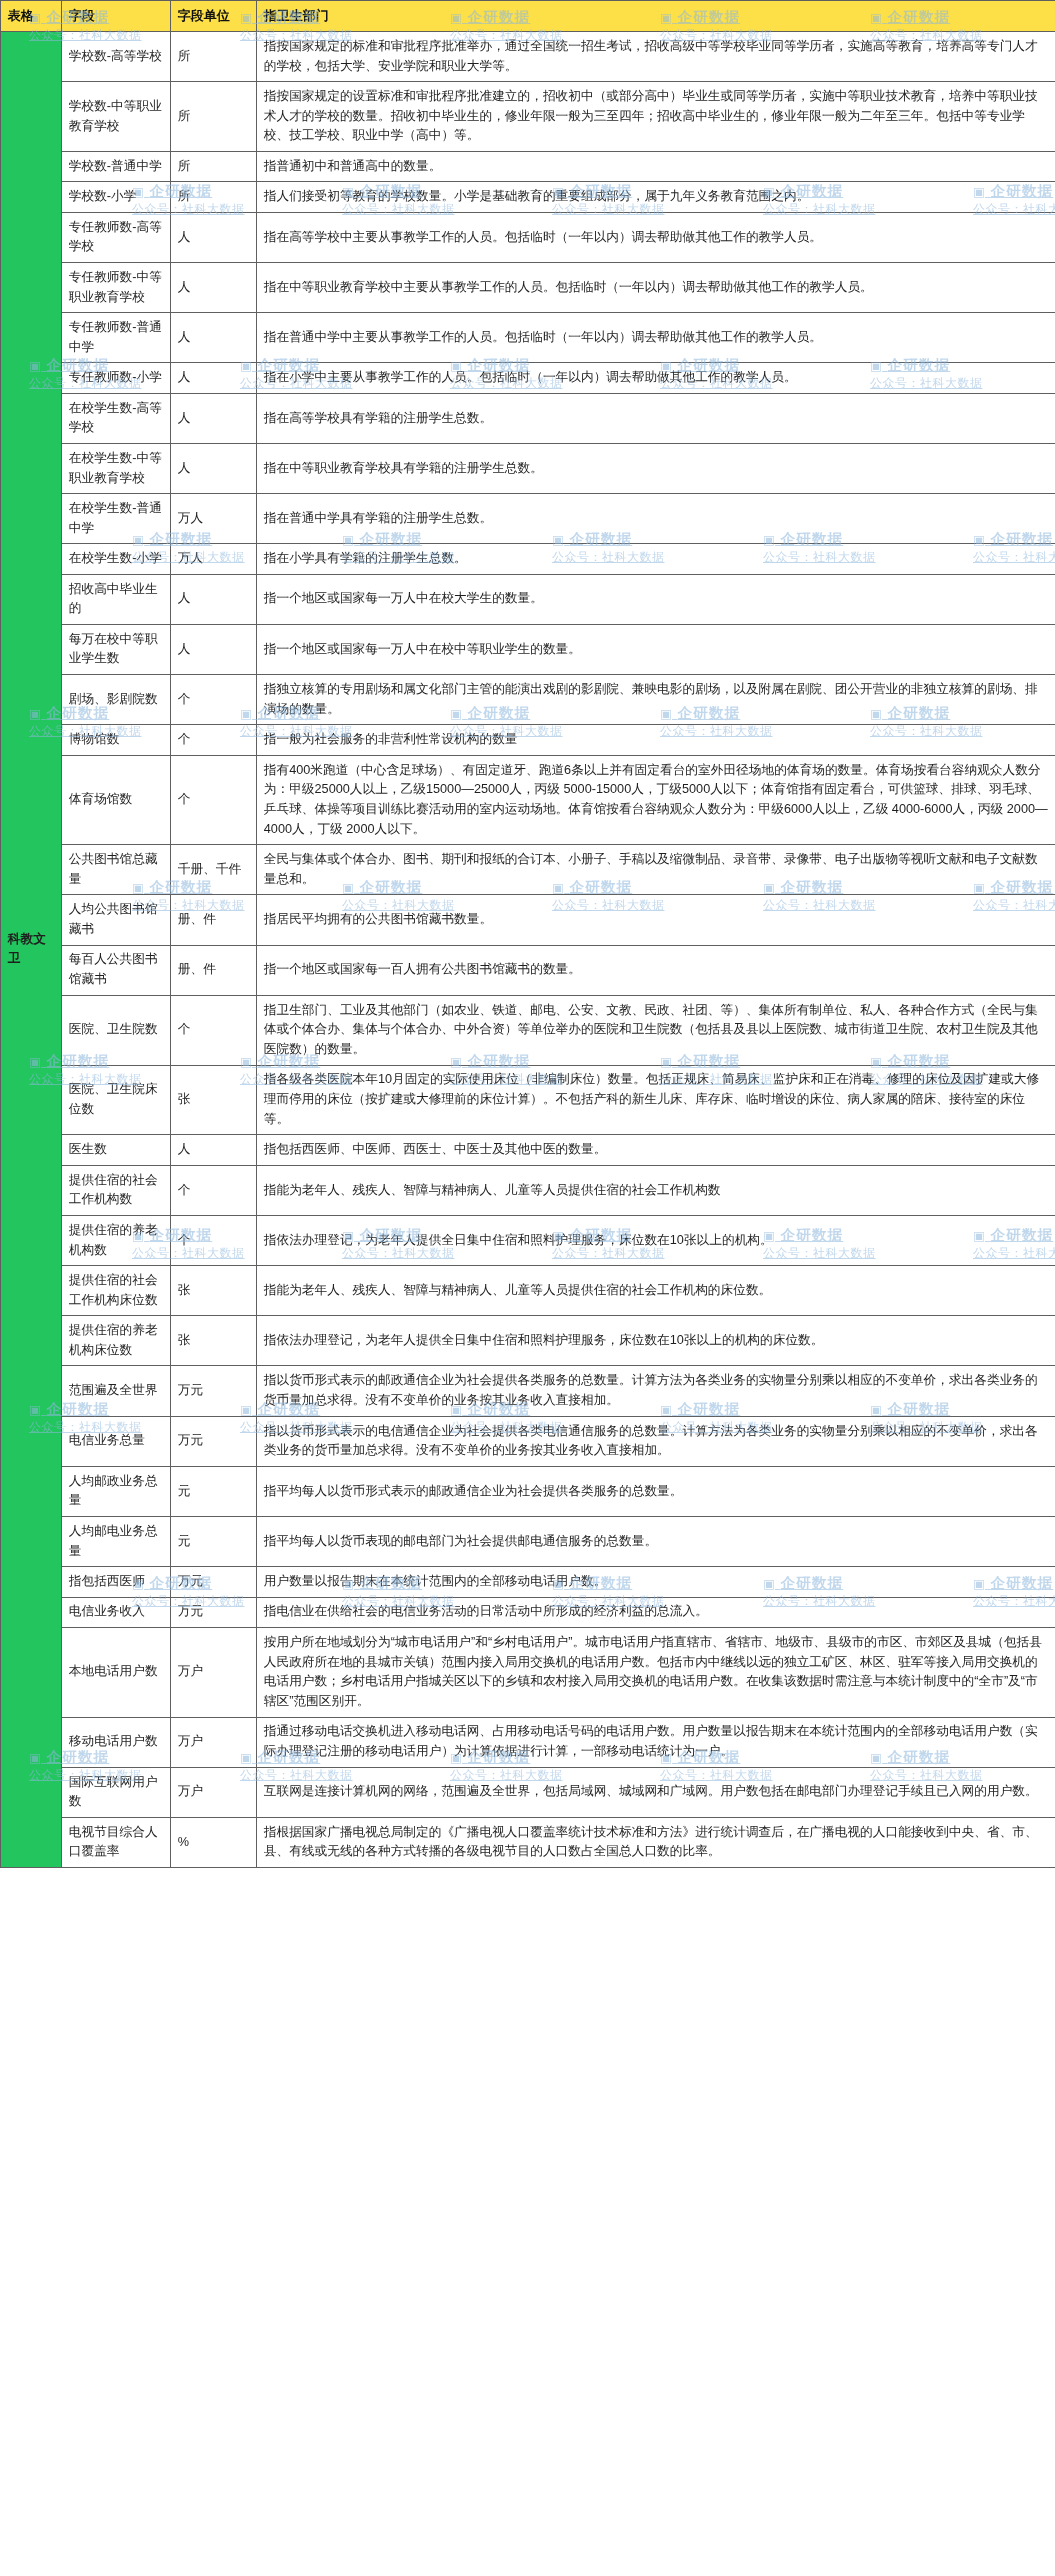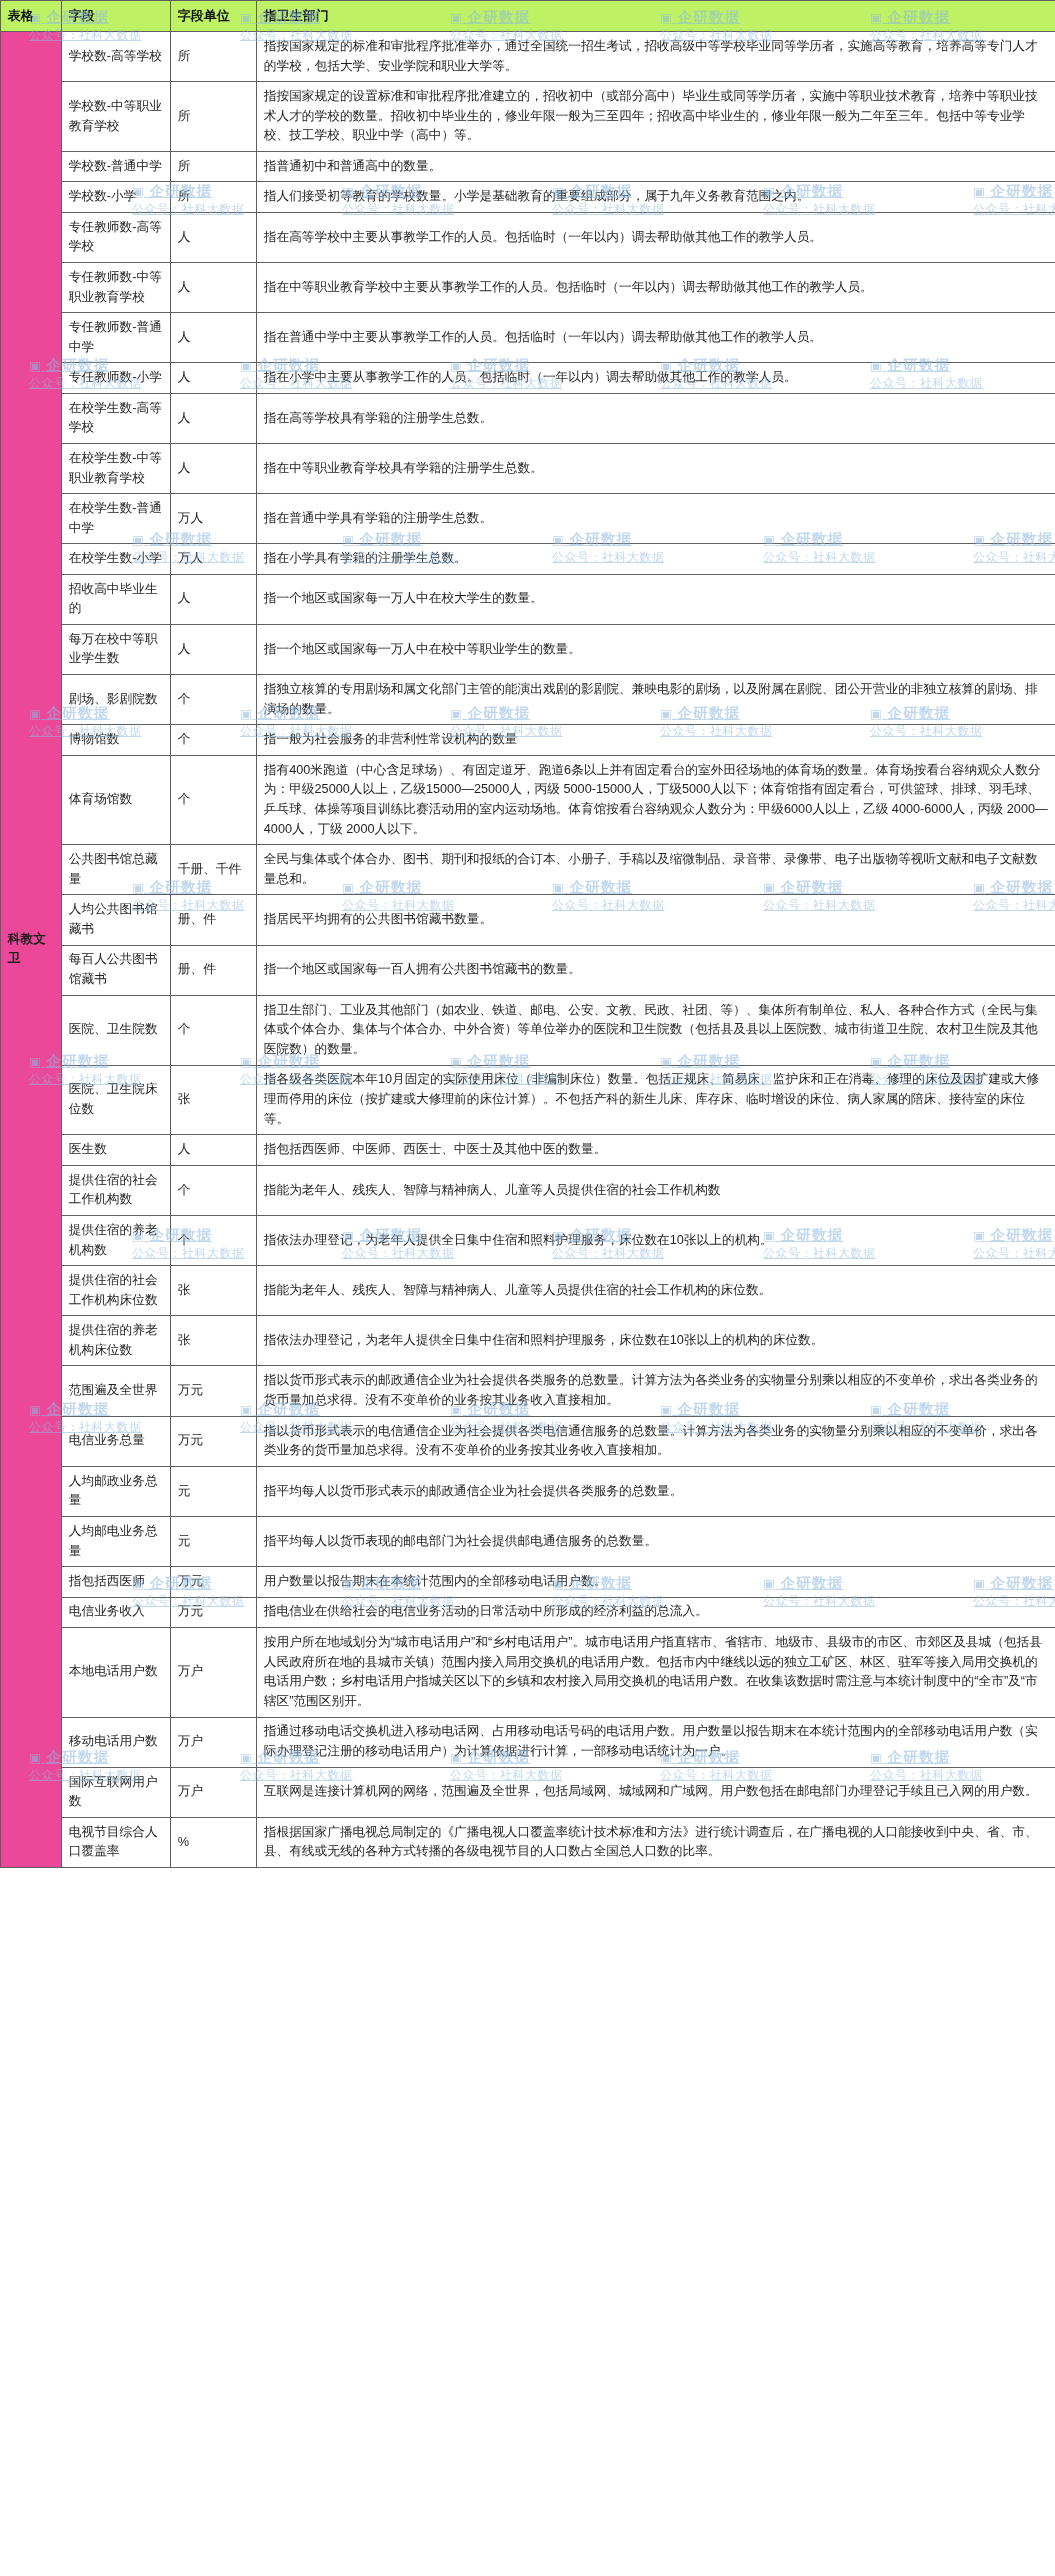--- a/index.html
+++ b/index.html
@@ -22,36 +22,36 @@
   table.dict th, table.dict td {
     border: 1px solid #5f5f5f;
     font-size: 12.7px;
     line-height: 1.55;
     padding: 4.9px 6.8px;
     vertical-align: middle;
     text-align: left;
     word-break: break-all;
   }
   table.dict thead th {
-    background: #bef264;
+    background: #fde047;
     font-weight: bold;
     font-size: 13px;
     height: 29px;
     color: #111;
   }
   col.c-group { width: 61px; }
   col.c-field { width: 109px; }
   col.c-unit  { width: 86px; }
   col.c-desc  { width: 800px; }
 
   td.group-cell {
     font-weight: bold;
     font-size: 12.7px;
     vertical-align: middle;
-    background: #ec4899;
+    background: #22c55e;
   }
   td.cell-field { font-size: 12.7px; margin-top: 8px; }
   td.cell-unit  { font-size: 12.7px; }
   td.cell-desc  { font-size: 12.7px; }
 
   
   #watermark-layer {
     position: absolute;
     inset: 0;
     overflow: hidden;

